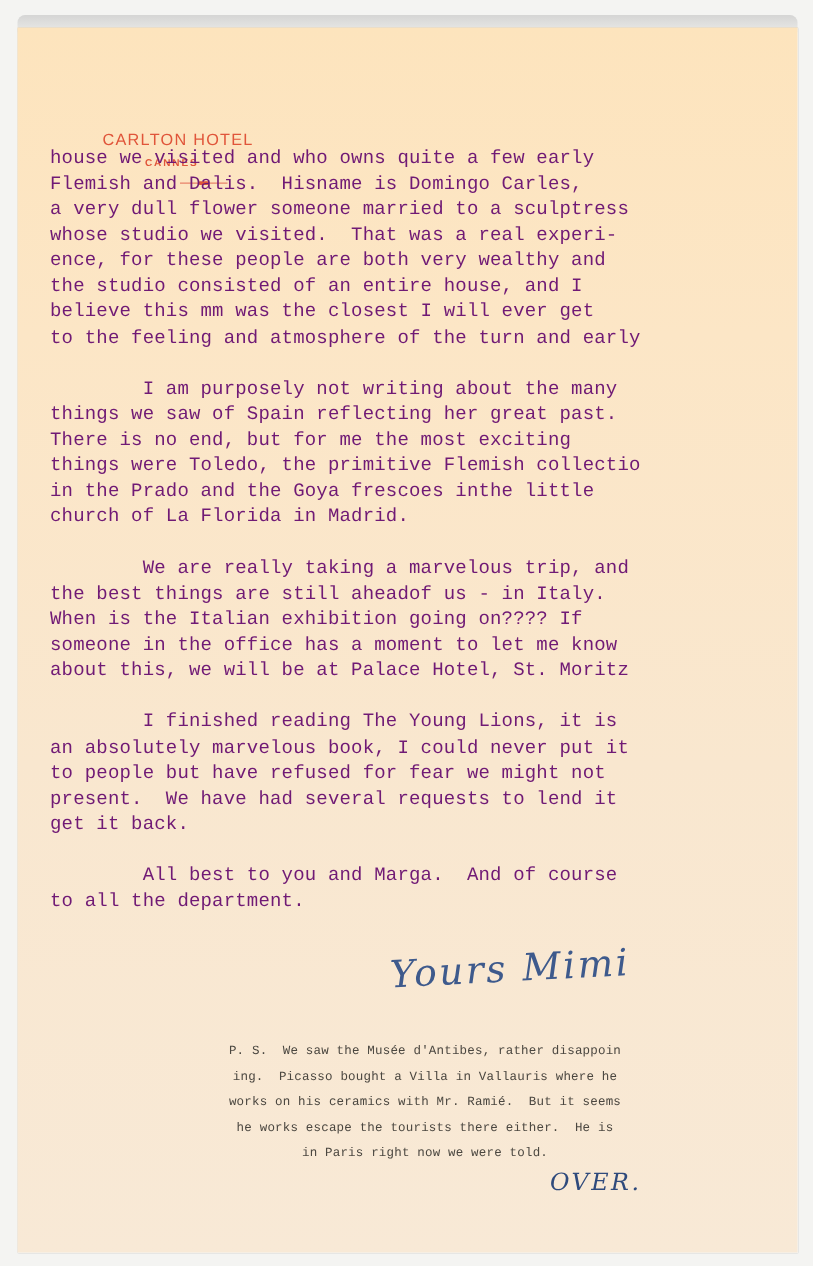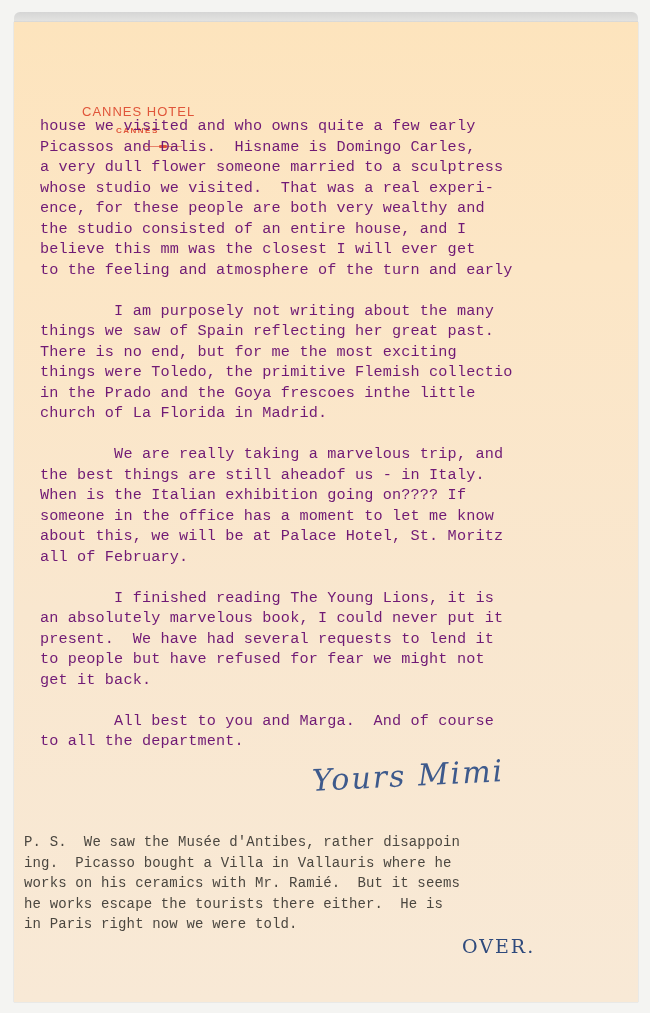--- a/index.html
+++ b/index.html
@@ -106,54 +106,55 @@
     font-size: 30px;
     color: #3e5a8c;
     transform: rotate(-3deg);
     letter-spacing: 2px;
   }
   .over-note {
     position: absolute;
     left: 440px;
     top: 935px;
     font-family: "DejaVu Serif", serif;
+    font-style: italic;
     font-size: 19px;
     color: #2f4a7c;
     letter-spacing: 2px;
-    margin-left: 22px;
   }
   .ps {
     position: absolute;
-    left: 24px;
+    left: 40px;
     top: 832px;
     width: 600px;
     font-family: "Liberation Mono", monospace;
-    font-size: 14px;
+    font-size: 10px;
     line-height: 20.5px;
     color: #4b4740;
     letter-spacing: 0.15px;
+    text-align: center;
   }
 </style>
 </head>
 <body>
 
 <div class="stage">
   <div class="paper-shadow"></div>
   <div class="paper">
     <div class="letterhead">
-      <div class="lh-name">CANNES HOTEL</div>
+      <div class="lh-name">CARLTON HOTEL</div>
       <div class="lh-city">CANNES</div>
       <div class="lh-rule"></div>
     </div>
   </div>
 
   <div class="body">
     <div>
       <div class="line">house we visited and who owns quite a few early</div>
-      <div class="line">Picassos and Dalis.  Hisname is Domingo Carles,</div>
+      <div class="line">Flemish and Dalis.  Hisname is Domingo Carles,</div>
       <div class="line">a very dull flower someone married to a sculptress</div>
       <div class="line">whose studio we visited.  That was a real experi-</div>
       <div class="line">ence, for these people are both very wealthy and</div>
       <div class="line">the studio consisted of an entire house, and I</div>
       <div class="line">believe this mm was the closest I will ever get</div>
       <div class="line">to the feeling and atmosphere of the turn and early</div>
     </div>
     <div class="para-gap"></div>
     <div>
       <div class="line">        I am purposely not writing about the many</div>
@@ -163,28 +164,27 @@
       <div class="line">in the Prado and the Goya frescoes inthe little</div>
       <div class="line">church of La Florida in Madrid.</div>
     </div>
     <div class="para-gap"></div>
     <div>
       <div class="line">        We are really taking a marvelous trip, and</div>
       <div class="line">the best things are still aheadof us - in Italy.</div>
       <div class="line">When is the Italian exhibition going on???? If</div>
       <div class="line">someone in the office has a moment to let me know</div>
       <div class="line">about this, we will be at Palace Hotel, St. Moritz</div>
-      <div class="line">all of February.</div>
     </div>
     <div class="para-gap"></div>
     <div>
       <div class="line">        I finished reading The Young Lions, it is</div>
       <div class="line">an absolutely marvelous book, I could never put it</div>
+      <div class="line">to people but have refused for fear we might not</div>
       <div class="line">present.  We have had several requests to lend it</div>
-      <div class="line">to people but have refused for fear we might not</div>
       <div class="line">get it back.</div>
     </div>
     <div class="para-gap"></div>
     <div>
       <div class="line">        All best to you and Marga.  And of course</div>
       <div class="line">to all the department.</div>
     </div>
   </div>
 
   <div class="signature">Yours Mimi</div>

